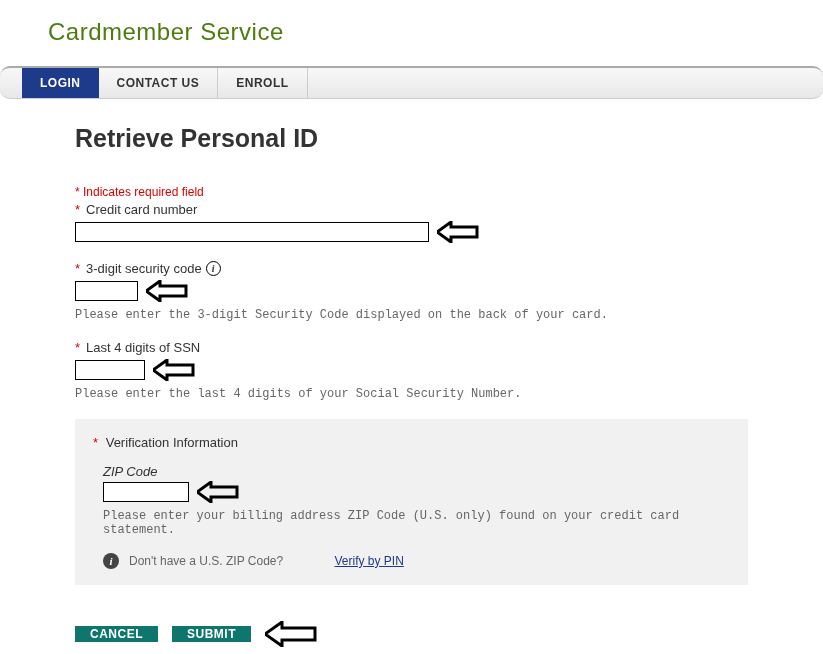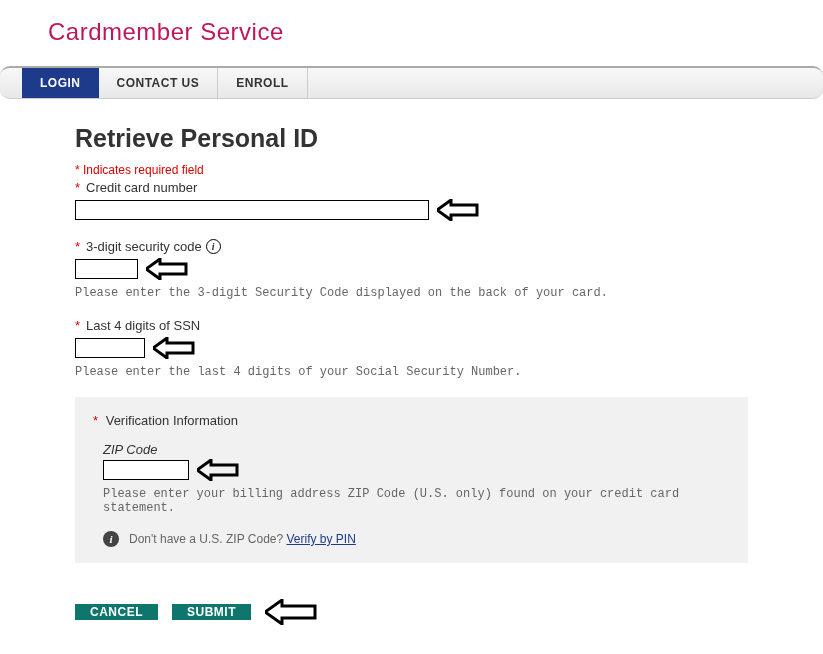--- a/index.html
+++ b/index.html
@@ -1,26 +1,26 @@
 <!DOCTYPE html>
 <html><head>
   <meta charset="utf-8">
   <style>
     * { box-sizing: border-box; margin: 0; padding: 0; }
     body { font-family: Arial, Helvetica, sans-serif; font-size: 13px; color: #333; background: #fff; width: 823px; }
     
     .header { padding: 18px 48px 20px; }
-    .brand { font-family: "Segoe UI", Arial, sans-serif; font-size: 24px; font-weight: 300; color: #be185d; letter-spacing: 0.5px; }
+    .brand { font-family: "Segoe UI", Arial, sans-serif; font-size: 24px; font-weight: 300; color: #4d7c0f; letter-spacing: 0.5px; }
     
     .nav-bar { background: linear-gradient(#f8f8f8, #e8e8e8); border-top: 2px solid #aaa; border-bottom: 1px solid #ccc; display: flex; padding-left: 22px; height: 33px; border-radius: 10px; }
     .nav-tab { padding: 0 18px; font-size: 12px; font-weight: bold; color: #333; display: flex; align-items: center; border-right: 1px solid #ccc; cursor: pointer; letter-spacing: 0.5px; }
     .nav-tab.active { background: #1e3a8a; color: #fff; border-right: none; }
     
     .content { padding: 25px 75px 30px; }
-    .page-title { font-size: 25px; font-weight: bold; color: #333; margin-bottom: 10px; }
+    .page-title { font-size: 25px; font-weight: bold; color: #333; margin-bottom: 32px; }
     .required-note { color: #d00; font-size: 12px; margin-bottom: 3px; }
     
     .field { margin-bottom: 18px; }
     .field-label { font-size: 13px; color: #333; margin-bottom: 4px; display: flex; align-items: center; gap: 4px; }
     .field-label .asterisk { color: #d00; margin-right: 2px; }
     .field-input-row { display: flex; align-items: center; gap: 8px; }
     .field-input { border: 1px solid #000; height: 20px; padding: 2px 4px; font-size: 13px; }
     .input-cc { width: 354px; }
     .input-security { width: 63px; }
     .input-ssn { width: 70px; }
@@ -30,21 +30,21 @@
     .info-icon { display: inline-flex; width: 15px; height: 15px; border: 1.5px solid #000; border-radius: 50%; align-items: center; justify-content: center; font-size: 10px; font-weight: bold; font-style: italic; font-family: Georgia, serif; cursor: pointer; }
     
     .verification-box { background: #f1f1f1; padding: 16px 18px 16px; margin-top: 8px; }
     .verification-title { font-size: 13px; color: #333; margin-bottom: 14px; }
     .verification-title .asterisk { color: #d00; margin-right: 4px; }
     .verification-inner { padding-left: 10px; }
     
     .zip-help-row { display: flex; align-items: center; gap: 10px; margin-top: 16px; }
     .dark-info-icon { width: 16px; height: 16px; background: #444; border-radius: 50%; display: inline-flex; align-items: center; justify-content: center; color: #fff; font-size: 11px; font-style: italic; font-family: Georgia, serif; font-weight: bold; cursor: pointer; }
     .zip-help-text { color: #666; font-size: 12px; }
-    .verify-link { color: #1e3a8a; text-decoration: underline; cursor: pointer; }
+    .verify-link { color: #1e3a8a; text-decoration: underline; cursor: pointer; margin-left: 48px; }
     
     .button-row { display: flex; gap: 14px; margin-top: 36px; align-items: center; }
     .btn { background: #0f766e; color: #fff; border: none; padding: 1px 15px; font-size: 12px; font-weight: bold; cursor: pointer; letter-spacing: 0.5px; }
     
     .arrow { display: inline-block; }
     .arrow svg { display: block; }
   </style>
 </head>
 <body>
 

